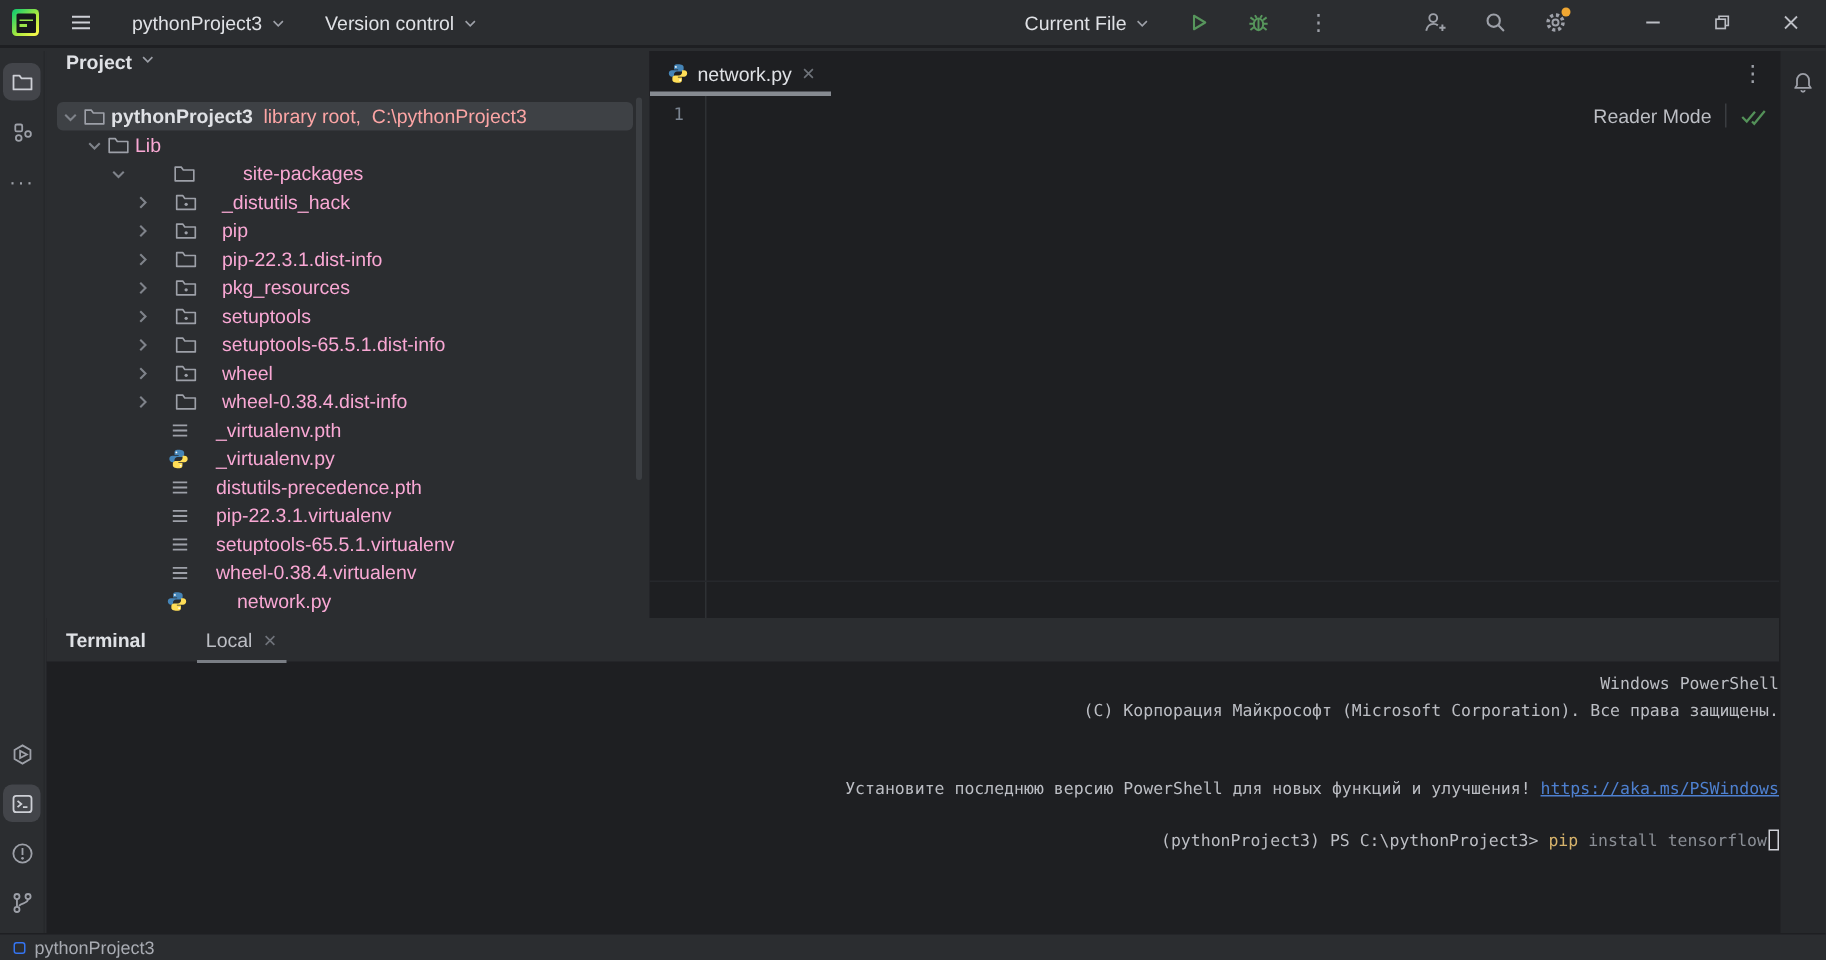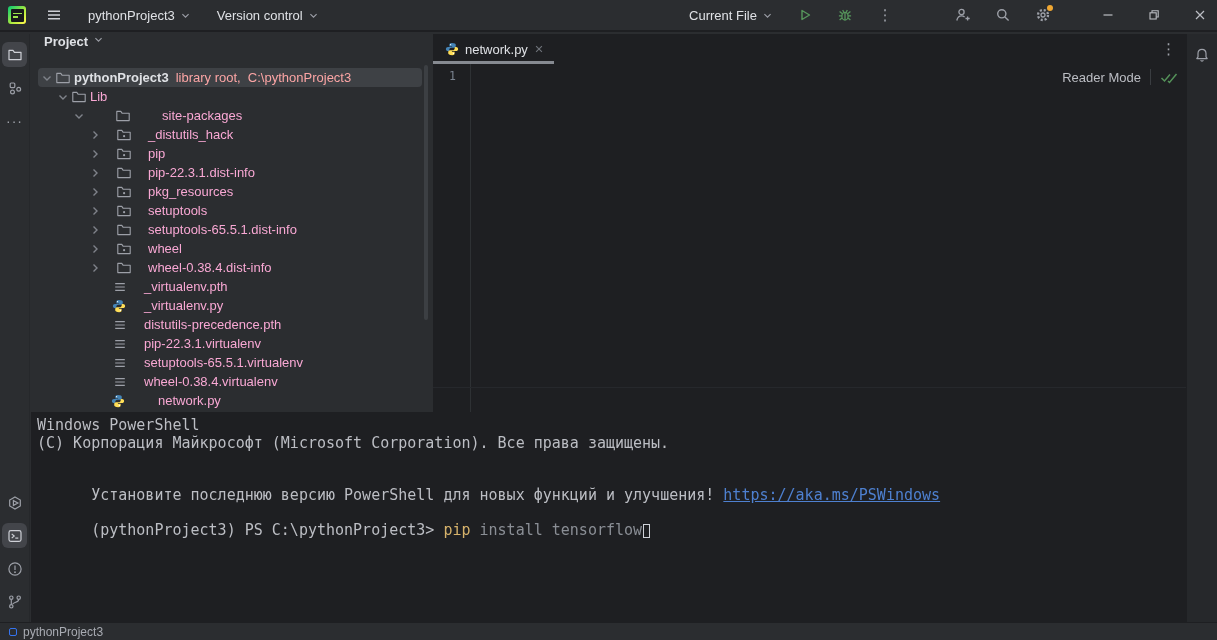--- a/index.html
+++ b/index.html
@@ -15,21 +15,21 @@
     display:flex; align-items:center; }
   #titlebar .lgroup { display:flex; align-items:center; gap:14px; padding-left:8px; }
   .logo { width:18px; height:18px; border-radius:3px; padding:2.5px;
     background:linear-gradient(135deg,#1fcf6b 10%,#a7e93f 55%,#fcf84a 95%); }
   .logo-in { width:100%; height:100%; background:#17181b; border-radius:1px;
     display:flex; flex-direction:column; justify-content:center; gap:2px; padding:2px; }
   .logo-in i { display:block; height:1.5px; background:#9be34a; }
   .logo-in i:last-child { width:60%; }
   .tb-item { display:flex; align-items:center; gap:5px; color:#dfe1e5; padding:4px 6px; border-radius:4px; }
   .chev-dn { width:11px; height:11px; }
-  #titlebar .rgroup { margin-left:auto; display:flex; align-items:center; gap:12px; }
+  #titlebar .rgroup { margin-left:auto; display:flex; align-items:center; gap:12px; padding-right:6px; }
   .tb-icon { width:28px; height:26px; display:flex; align-items:center; justify-content:center; border-radius:4px; position:relative; }
   .winbtn { width:34px; height:26px; display:flex; align-items:center; justify-content:center; }
   .gear-badge { position:absolute; top:3px; right:4px; width:6px; height:6px; border-radius:50%; background:#f0a732; }
 
   
   #left-strip { position:absolute; left:0; top:34px; width:30px; bottom:18px;
     background:#2b2d30; border-right:1px solid #26282b;
     display:flex; flex-direction:column; align-items:center; }
   .strip-btn { width:25px; height:25px; margin-top:8px; border-radius:6px;
     display:flex; align-items:center; justify-content:center; }
@@ -78,21 +78,21 @@
 
   
   #terminal { position:absolute; left:31px; top:412px; right:31px; bottom:18px; background:#1e1f22; }
   #term-header { height:30px; background:#2b2d30; border-bottom:1px solid #1e1f22;
     display:flex; align-items:center; padding-left:13px; }
   #term-header .ttl { font-weight:bold; color:#dfe1e5; }
   .term-tab { height:30px; margin-left:34px; display:flex; align-items:center; gap:7px;
     padding:0 6px; color:#bcbec4; box-shadow:inset 0 -2px 0 #7a7e85; }
   .term-tab .close-x { color:#6f737a; }
   #term-body { padding:5px 0 0 6px; font-family:"DejaVu Sans Mono","Liberation Mono", monospace;
-    font-size:15px; color:#bcbec4; }
+    font-size:11px; color:#bcbec4;text-align:right; }
   .tline { height:17.5px; line-height:17.5px; white-space:pre; }
   .tlink { color:#4e80d0; text-decoration:underline; }
   .tcmd { color:#d6b26b; }
   .targ { color:#8a8e95; }
   .cursor { display:inline-block; width:7px; height:14px; border:1px solid #cfd2d8;
     vertical-align:-3px; margin-left:1px; }
 
   
   #statusbar { position:absolute; left:0; bottom:0; width:1217px; height:18px; background:#2b2d30;
     border-top:1px solid #1e1f22; display:flex; align-items:center; font-size:12px; color:#9da0a8; }
@@ -553,20 +553,31 @@
             <path d="M1.5 8l3 3L10 4.5"></path>
             <path d="M8 11l1.5 1.5L16.5 4"></path>
           </svg>
         </span>
     </div>
     <div id="ed-bottom-line"></div>
   </div>
 </div>
 
 <div id="terminal">
+  <div id="term-header">
+    <span class="ttl">Terminal</span>
+    <div class="term-tab">
+      <span>Local</span>
+      <span class="close-x">
+          <svg width="10" height="10" viewBox="0 0 12 12" stroke="#6f737a" stroke-width="1.3">
+            <path d="M2.5 2.5l7 7M9.5 2.5l-7 7"></path>
+          </svg>
+        </span>
+    </div>
+  </div>
   <div id="term-body">
     <div class="tline">Windows PowerShell</div>
     <div class="tline">(C) Корпорация Майкрософт (Microsoft Corporation). Все права защищены.</div>
     <div class="tline"></div>
     <div class="tline">
       <span>Установите последнюю версию PowerShell для новых функций и улучшения! </span><span class="tlink">https://aka.ms/PSWindows</span>
     </div>
     <div class="tline"></div>
     <div class="tline">
       <span>(pythonProject3) PS C:\pythonProject3&gt; </span><span class="tcmd">pip</span><span class="targ"> install tensorflow</span><span class="cursor"></span>

